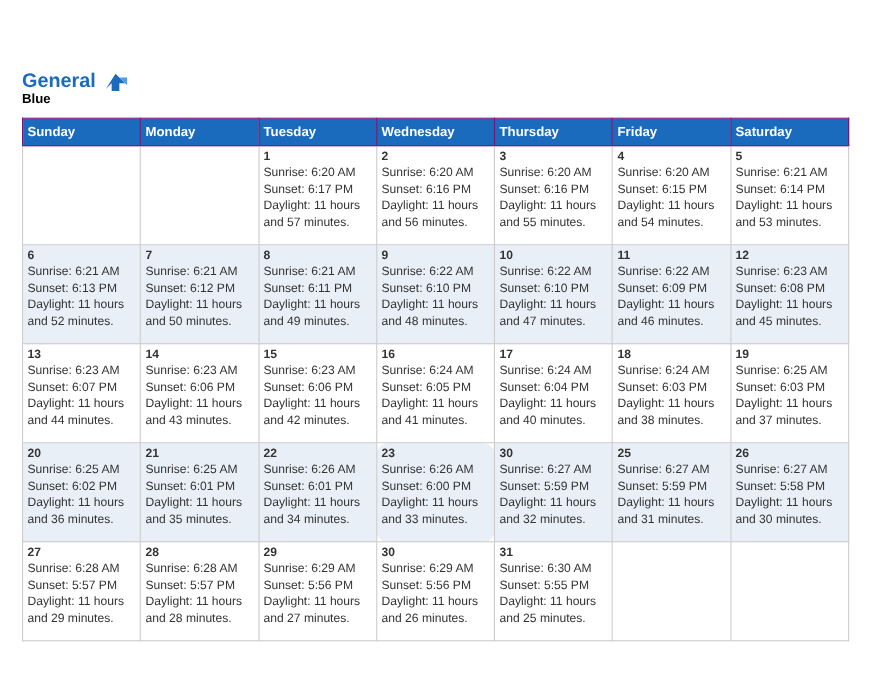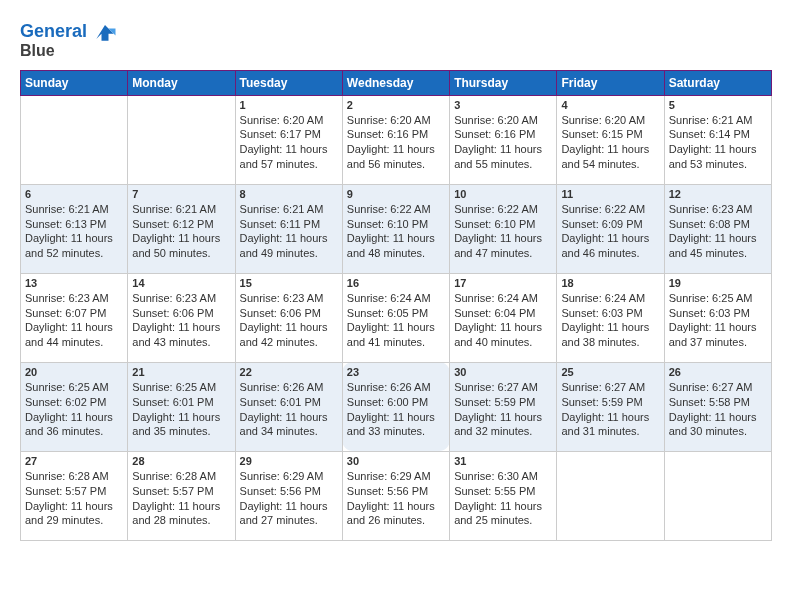--- a/index.html
+++ b/index.html
@@ -10,20 +10,21 @@
       height: 612px;
       overflow: hidden;
     }
     .page {
       width: 792px;
       height: 553px;
       background: #fff;
       padding: 18px 20px 12px 20px;
       display: flex;
       flex-direction: column;
+      margin-top: 42px;
     }
     .header {
       display: flex;
       justify-content: space-between;
       align-items: flex-start;
       margin-bottom: 10px;
     }
     .logo {
       display: flex;
       align-items: center;
@@ -108,21 +109,21 @@
       <div>
         <div style="display:flex;align-items:center;gap:2px;">
           <div class="logo-text">
             <span>General</span>
           </div>
           <svg class="logo-icon" viewBox="0 0 32 32" fill="none">
             <path d="M6 24 L16 8 L26 18 L20 18 L20 26 L12 26 L12 18 Z" fill="#1a6bbd"></path>
             <path d="M20 12 L28 12 L28 20 Z" fill="#4a9fe8"></path>
           </svg>
         </div>
-        <div class="logo-text" style="color:#404040;font-size:16px;margin-top:-4px;">Blue</div>
+        <div class="logo-text" style="color:#000000;font-size:12px;margin-top:-4px;">Blue</div>
       </div>
     </div>
     <div class="title-block">
       <div class="month-title"></div>
       <div class="location-title"></div>
     </div>
   </div>
 
   <table class="calendar-table">
     <thead>

